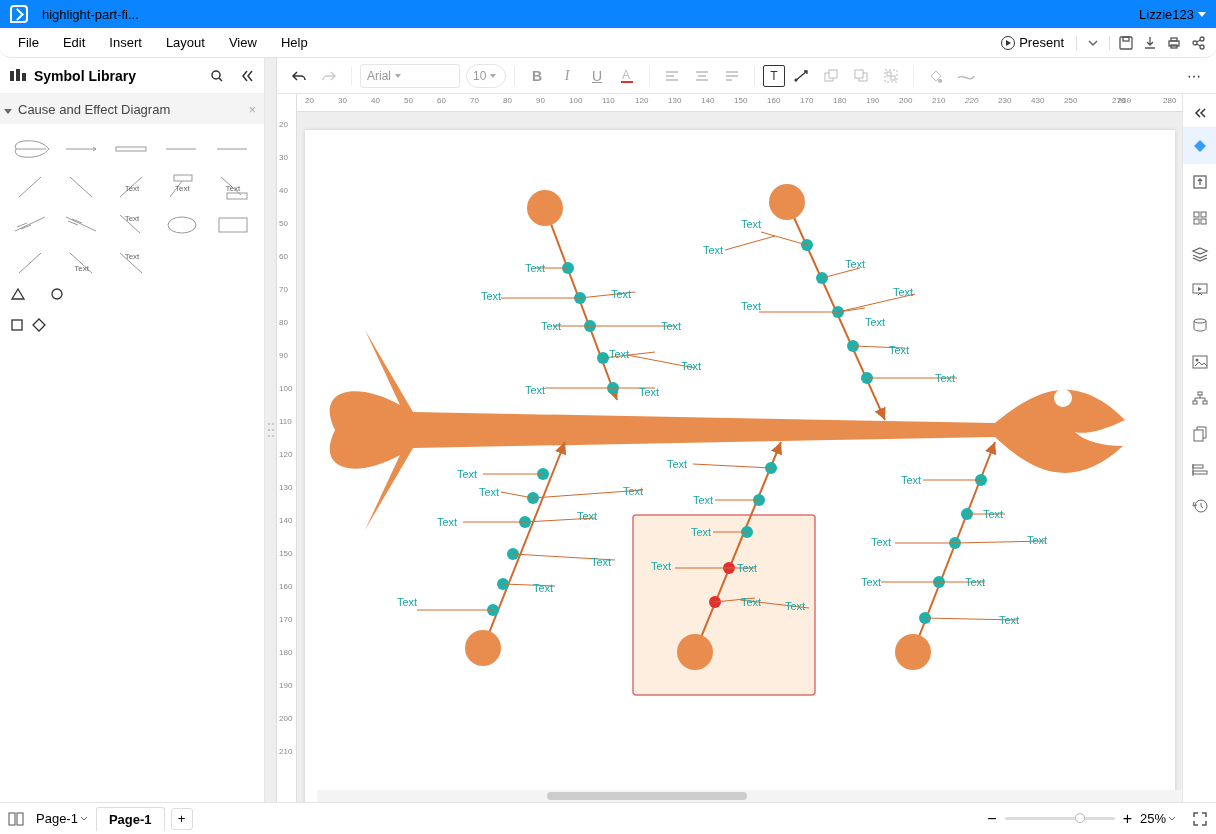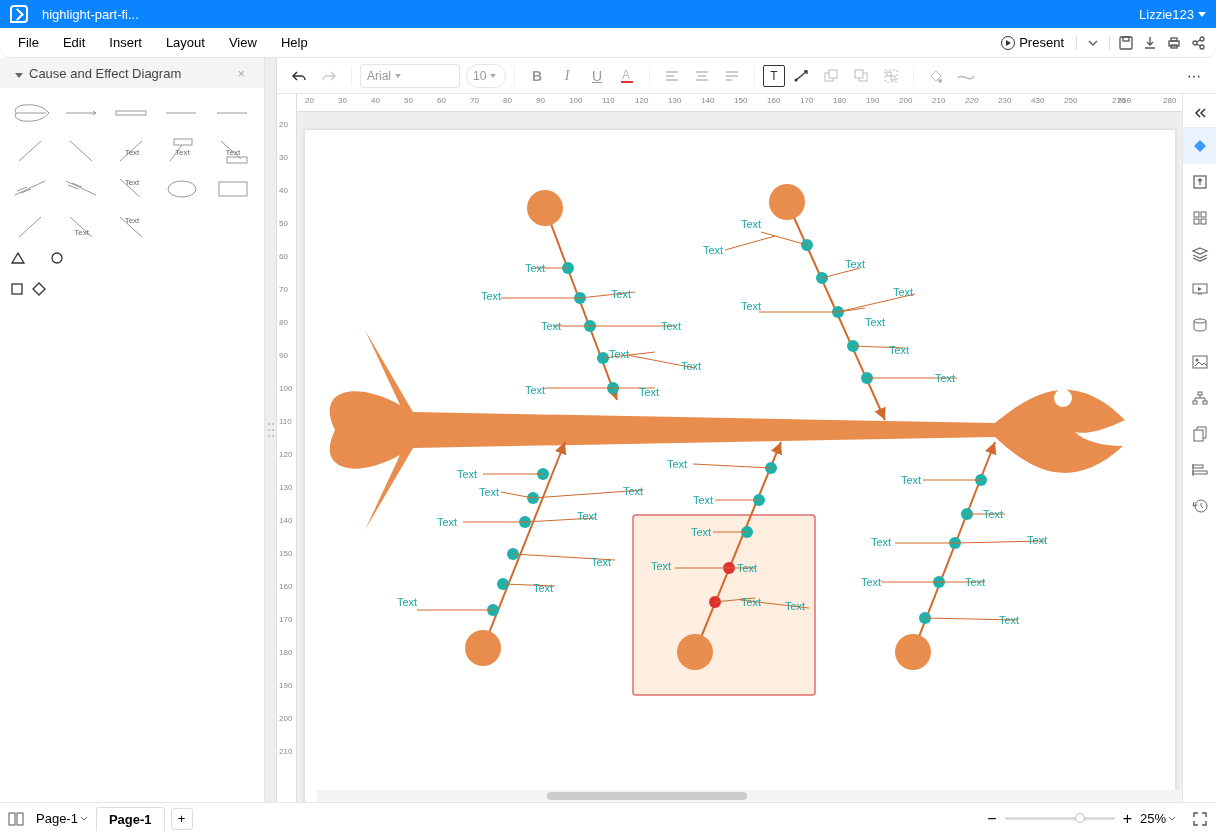--- a/index.html
+++ b/index.html
@@ -1,39 +1,39 @@
 <!DOCTYPE html>
 <html><head>
 <meta charset="utf-8">
 <style>
 *{box-sizing:border-box;margin:0;padding:0;font-family:-apple-system,BlinkMacSystemFont,"Segoe UI",Arial,sans-serif;}
 body{width:1216px;height:834px;overflow:hidden;background:#fff;display:flex;flex-direction:column;}
 
-.titlebar{height:28px;background:#0a84ff;display:flex;align-items:center;padding:0 10px;color:#ffffff;font-size:13px;text-align:right;}
+.titlebar{height:28px;background:#0a84ff;display:flex;align-items:center;padding:0 10px;color:#000000;font-size:13px;text-align:right;}
 .logo{width:18px;height:18px;border:2px solid #fff;border-radius:4px 4px 4px 0;margin-right:14px;display:flex;align-items:center;justify-content:center;}
 .logo::after{content:"";width:7px;height:7px;border-right:2px solid #fff;border-top:2px solid #fff;transform:rotate(45deg);margin-left:-3px;}
 .titlebar .spacer{flex:1;}
 .user{font-size:13px;display:flex;align-items:center;gap:4px;}
 .user::after{content:"";border-left:4px solid transparent;border-right:4px solid transparent;border-top:5px solid #fff;}
 
 .menubar{height:30px;background:#fff;border-bottom:1px solid #e5e5e5;display:flex;align-items:center;padding:0 6px;font-size:13px;border-radius:10px;}
 .menu-item{padding:0 12px;cursor:pointer;}
 .menubar .spacer{flex:1;}
 .present{display:flex;align-items:center;gap:4px;padding:0 8px;cursor:pointer;}
 .play-circle{width:14px;height:14px;border:1.5px solid #333;border-radius:50%;display:flex;align-items:center;justify-content:center;}
 .play-circle::after{content:"";border-left:5px solid #333;border-top:3px solid transparent;border-bottom:3px solid transparent;margin-left:1px;}
 .chev-sep{width:1px;height:14px;background:#ddd;margin:0 4px;}
 .ico-btn{width:24px;height:24px;display:flex;align-items:center;justify-content:center;cursor:pointer;color:#555;}
 
 .body-row{flex:1;display:flex;overflow:hidden;}
 
 .sidebar{width:265px;border-right:1px solid #e5e5e5;display:flex;flex-direction:column;background:#fff;}
 .sb-header{height:36px;display:flex;align-items:center;padding:0 10px;gap:8px;font-weight:600;font-size:14px;border-bottom:1px solid #eee;}
 .sb-header .spacer{flex:1;}
-.sb-section{height:30px;background:#f4f4f4;display:flex;align-items:center;padding:0 15px;font-size:13px;color:#444;}
+.sb-section{height:30px;background:#f4f4f4;display:flex;align-items:center;padding:0 4px;font-size:13px;color:#444;}
 .sb-section .spacer{flex:1;}
 .sb-section .x{color:#aaa;cursor:pointer;padding:0 4px;}
 .chev-down::after{content:"";border-left:4px solid transparent;border-right:4px solid transparent;border-top:5px solid #666;display:inline-block;margin-right:6px;}
 .shapes-grid{display:grid;grid-template-columns:repeat(5,1fr);gap:4px;padding:8px;}
 .shape-cell{height:34px;display:flex;align-items:center;justify-content:center;font-size:8px;color:#666;position:relative;}
 .shape-cell svg{width:40px;height:28px;}
 
 .main{flex:1;display:flex;flex-direction:column;overflow:hidden;position:relative;}
 
 .toolbar{height:36px;border-bottom:1px solid #e5e5e5;display:flex;align-items:center;padding:0 8px;gap:2px;background:#fff;}
@@ -129,20 +129,36 @@
         <circle cx="11" cy="3" r="2" fill="none" stroke="#555" stroke-width="1.3"></circle>
         <circle cx="11" cy="11" r="2" fill="none" stroke="#555" stroke-width="1.3"></circle>
         <path d="M5.5 6l4-2M5.5 8l4 2" stroke="#555" stroke-width="1.3"></path>
       </svg>
     </div>
 </div>
 
 <div class="body-row">
 
   <div class="sidebar">
+    <div class="sb-header">
+      <svg width="16" height="14">
+          <rect x="0" y="2" width="4" height="10" fill="#333"></rect>
+          <rect x="6" y="0" width="4" height="12" fill="#333"></rect>
+          <rect x="12" y="4" width="4" height="8" fill="#333"></rect>
+        </svg>
+      <span>Symbol Library</span>
+      <div class="spacer"></div>
+      <svg width="14" height="14">
+          <circle cx="6" cy="6" r="4" fill="none" stroke="#333" stroke-width="1.5"></circle>
+          <path d="M9 9l3 3" stroke="#333" stroke-width="1.5"></path>
+        </svg>
+      <svg width="14" height="14" style="margin-left:8px">
+          <path d="M7 2l-4 5 4 5M12 2l-4 5 4 5" stroke="#333" fill="none" stroke-width="1.5"></path>
+        </svg>
+    </div>
     <div class="sb-section">
       <span class="chev-down"></span>
       <span>Cause and Effect Diagram</span>
       <div class="spacer"></div>
       <span class="x">×</span>
     </div>
     <div class="shapes-grid">
 
       <div class="shape-cell">
           <svg>

